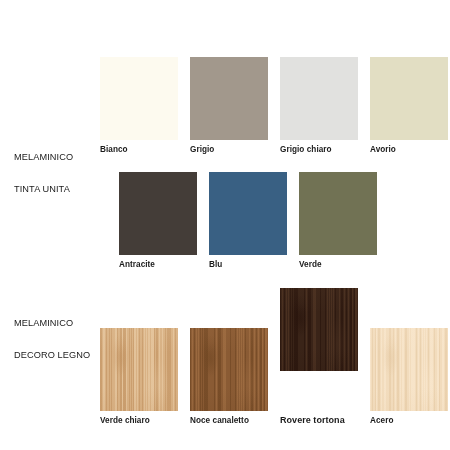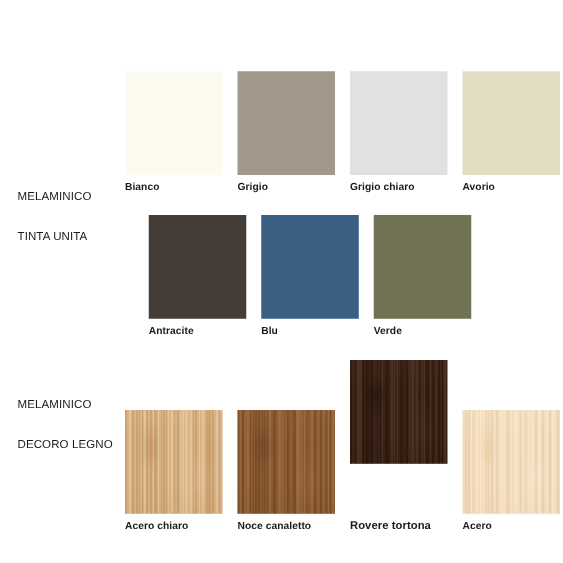--- a/index.html
+++ b/index.html
@@ -128,21 +128,21 @@
         <div class="swatch-chip" style="background: rgb(113, 114, 84);"></div>
         <span class="swatch-name">Verde</span>
       </div>
     </div>
   <div class="swatch-row" id="row-3">
       <div class="swatch-cell">
         <div class="swatch-chip" style="background: rgb(216, 177, 132);">
           <div class="grain-lines" style="background: linear-gradient(90deg, transparent 0%, rgb(191, 143, 93) 0%, rgb(191, 143, 93) 1.94%, transparent 1.94%, transparent 3.86%, rgb(236, 208, 171) 3.86%, rgb(236, 208, 171) 6.13%, transparent 6.13%, transparent 7.23%, rgb(191, 143, 93) 7.23%, rgb(191, 143, 93) 9.44%, transparent 9.44%, transparent 11.43%, rgb(191, 143, 93) 11.43%, rgb(191, 143, 93) 13.45%, transparent 13.45%, transparent 14.63%, rgb(191, 143, 93) 14.63%, rgb(191, 143, 93) 15.84%, transparent 15.84%, transparent 17.41%, rgb(191, 143, 93) 17.41%, rgb(191, 143, 93) 18.17%, transparent 18.17%, transparent 19.5%, rgb(236, 208, 171) 19.5%, rgb(236, 208, 171) 21.25%, transparent 21.25%, transparent 22.04%, rgb(191, 143, 93) 22.04%, rgb(191, 143, 93) 23.5%, transparent 23.5%, transparent 25.65%, rgb(191, 143, 93) 25.65%, rgb(191, 143, 93) 27.59%, transparent 27.59%, transparent 28.56%, rgb(236, 208, 171) 28.56%, rgb(236, 208, 171) 29.42%, transparent 29.42%, transparent 30.12%, rgb(191, 143, 93) 30.12%, rgb(191, 143, 93) 32.81%, transparent 32.81%, transparent 33.5%, rgb(236, 208, 171) 33.5%, rgb(236, 208, 171) 34.9%, transparent 34.9%, transparent 37.09%, rgb(191, 143, 93) 37.09%, rgb(191, 143, 93) 38.41%, transparent 38.41%, transparent 39.22%, rgb(191, 143, 93) 39.22%, rgb(191, 143, 93) 41.24%, transparent 41.24%, transparent 42.48%, rgb(191, 143, 93) 42.48%, rgb(191, 143, 93) 43.13%, transparent 43.13%, transparent 43.64%, rgb(236, 208, 171) 43.64%, rgb(236, 208, 171) 45.61%, transparent 45.61%, transparent 46.81%, rgb(236, 208, 171) 46.81%, rgb(236, 208, 171) 49.34%, transparent 49.34%, transparent 50.38%, rgb(191, 143, 93) 50.38%, rgb(191, 143, 93) 51.7%, transparent 51.7%, transparent 53.38%, rgb(191, 143, 93) 53.38%, rgb(191, 143, 93) 55.27%, transparent 55.27%, transparent 56.02%, rgb(236, 208, 171) 56.02%, rgb(236, 208, 171) 57.86%, transparent 57.86%, transparent 58.65%, rgb(236, 208, 171) 58.65%, rgb(236, 208, 171) 60.58%, transparent 60.58%, transparent 61.82%, rgb(236, 208, 171) 61.82%, rgb(236, 208, 171) 64.23%, transparent 64.23%, transparent 65.32%, rgb(236, 208, 171) 65.32%, rgb(236, 208, 171) 66.04%, transparent 66.04%, transparent 67.16%, rgb(236, 208, 171) 67.16%, rgb(236, 208, 171) 69.12%, transparent 69.12%, transparent 69.61%, rgb(191, 143, 93) 69.61%, rgb(191, 143, 93) 70.97%, transparent 70.97%, transparent 71.59%, rgb(191, 143, 93) 71.59%, rgb(191, 143, 93) 73.95%, transparent 73.95%, transparent 75.67%, rgb(236, 208, 171) 75.67%, rgb(236, 208, 171) 77.1%, transparent 77.1%, transparent 79.16%, rgb(236, 208, 171) 79.16%, rgb(236, 208, 171) 81.38%, transparent 81.38%, transparent 82.7%, rgb(191, 143, 93) 82.7%, rgb(191, 143, 93) 84.86%, transparent 84.86%, transparent 85.55%, rgb(191, 143, 93) 85.55%, rgb(191, 143, 93) 88.24%, transparent 88.24%, transparent 88.9%, rgb(191, 143, 93) 88.9%, rgb(191, 143, 93) 91.17%, transparent 91.17%, transparent 93.2%, rgb(236, 208, 171) 93.2%, rgb(236, 208, 171) 95.34%, transparent 95.34%, transparent 96.26%, rgb(191, 143, 93) 96.26%, rgb(191, 143, 93) 97.37%, transparent 97.37%, transparent 99.38%, rgb(191, 143, 93) 99.38%, rgb(191, 143, 93) 100%, transparent 100%); opacity: 0.55;"></div>
           <div class="grain-fig" style="background: radial-gradient(18% 42% at 26% 34%, rgba(191, 143, 93, 0.333), transparent 62%), radial-gradient(13% 30% at 27% 38%, rgba(191, 143, 93, 0.267), transparent 65%), radial-gradient(22% 50% at 74% 68%, rgba(236, 208, 171, 0.227), transparent 66%), linear-gradient(rgba(236, 208, 171, 0.133), transparent 30%, transparent 72%, rgba(191, 143, 93, 0.12));"></div>
         </div>
-        <span class="swatch-name">Acero chiaro</span>
+        <span class="swatch-name">Verde chiaro</span>
       </div>
       <div class="swatch-cell">
         <div class="swatch-chip" style="background: rgb(138, 91, 52);">
           <div class="grain-lines" style="background: linear-gradient(90deg, transparent 0%, rgb(106, 66, 31) 0%, rgb(106, 66, 31) 1.79%, transparent 1.79%, transparent 2.59%, rgb(168, 117, 72) 2.59%, rgb(168, 117, 72) 3.46%, transparent 3.46%, transparent 4.99%, rgb(106, 66, 31) 4.99%, rgb(106, 66, 31) 6.3%, transparent 6.3%, transparent 7.45%, rgb(168, 117, 72) 7.45%, rgb(168, 117, 72) 9.07%, transparent 9.07%, transparent 9.62%, rgb(168, 117, 72) 9.62%, rgb(168, 117, 72) 11.84%, transparent 11.84%, transparent 12.69%, rgb(106, 66, 31) 12.69%, rgb(106, 66, 31) 14.09%, transparent 14.09%, transparent 15.58%, rgb(106, 66, 31) 15.58%, rgb(106, 66, 31) 17.11%, transparent 17.11%, transparent 17.89%, rgb(106, 66, 31) 17.89%, rgb(106, 66, 31) 19.93%, transparent 19.93%, transparent 20.9%, rgb(106, 66, 31) 20.9%, rgb(106, 66, 31) 23.51%, transparent 23.51%, transparent 25.38%, rgb(106, 66, 31) 25.38%, rgb(106, 66, 31) 25.93%, transparent 25.93%, transparent 27.6%, rgb(106, 66, 31) 27.6%, rgb(106, 66, 31) 28.52%, transparent 28.52%, transparent 30.32%, rgb(106, 66, 31) 30.32%, rgb(106, 66, 31) 31.48%, transparent 31.48%, transparent 32.78%, rgb(168, 117, 72) 32.78%, rgb(168, 117, 72) 34.24%, transparent 34.24%, transparent 36.13%, rgb(106, 66, 31) 36.13%, rgb(106, 66, 31) 37.97%, transparent 37.97%, transparent 38.39%, rgb(106, 66, 31) 38.39%, rgb(106, 66, 31) 39.93%, transparent 39.93%, transparent 42.04%, rgb(168, 117, 72) 42.04%, rgb(168, 117, 72) 44.6%, transparent 44.6%, transparent 45.22%, rgb(168, 117, 72) 45.22%, rgb(168, 117, 72) 46.32%, transparent 46.32%, transparent 48.21%, rgb(168, 117, 72) 48.21%, rgb(168, 117, 72) 49.02%, transparent 49.02%, transparent 51.12%, rgb(106, 66, 31) 51.12%, rgb(106, 66, 31) 52.86%, transparent 52.86%, transparent 54.55%, rgb(106, 66, 31) 54.55%, rgb(106, 66, 31) 55.38%, transparent 55.38%, transparent 57.32%, rgb(106, 66, 31) 57.32%, rgb(106, 66, 31) 59.6%, transparent 59.6%, transparent 60.1%, rgb(168, 117, 72) 60.1%, rgb(168, 117, 72) 61.65%, transparent 61.65%, transparent 62.25%, rgb(168, 117, 72) 62.25%, rgb(168, 117, 72) 64.17%, transparent 64.17%, transparent 65%, rgb(168, 117, 72) 65%, rgb(168, 117, 72) 66.14%, transparent 66.14%, transparent 67.97%, rgb(168, 117, 72) 67.97%, rgb(168, 117, 72) 69.67%, transparent 69.67%, transparent 71.13%, rgb(106, 66, 31) 71.13%, rgb(106, 66, 31) 72.3%, transparent 72.3%, transparent 74.02%, rgb(168, 117, 72) 74.02%, rgb(168, 117, 72) 74.85%, transparent 74.85%, transparent 75.44%, rgb(168, 117, 72) 75.44%, rgb(168, 117, 72) 77.25%, transparent 77.25%, transparent 78.16%, rgb(106, 66, 31) 78.16%, rgb(106, 66, 31) 80.66%, transparent 80.66%, transparent 82.17%, rgb(168, 117, 72) 82.17%, rgb(168, 117, 72) 83.08%, transparent 83.08%, transparent 84.38%, rgb(106, 66, 31) 84.38%, rgb(106, 66, 31) 86.44%, transparent 86.44%, transparent 87.78%, rgb(168, 117, 72) 87.78%, rgb(168, 117, 72) 89.08%, transparent 89.08%, transparent 90.28%, rgb(106, 66, 31) 90.28%, rgb(106, 66, 31) 91.94%, transparent 91.94%, transparent 92.83%, rgb(168, 117, 72) 92.83%, rgb(168, 117, 72) 93.39%, transparent 93.39%, transparent 94.58%, rgb(106, 66, 31) 94.58%, rgb(106, 66, 31) 95.6%, transparent 95.6%, transparent 96.66%, rgb(168, 117, 72) 96.66%, rgb(168, 117, 72) 98.85%, transparent 98.85%); opacity: 0.55;"></div>
           <div class="grain-fig" style="background: radial-gradient(18% 42% at 26% 34%, rgba(106, 66, 31, 0.333), transparent 62%), radial-gradient(13% 30% at 27% 38%, rgba(106, 66, 31, 0.267), transparent 65%), radial-gradient(22% 50% at 74% 68%, rgba(168, 117, 72, 0.227), transparent 66%), linear-gradient(rgba(168, 117, 72, 0.133), transparent 30%, transparent 72%, rgba(106, 66, 31, 0.12));"></div>
         </div>
         <span class="swatch-name">Noce canaletto</span>
       </div>
       <div class="swatch-cell">
         <div class="swatch-chip" style="background: rgb(58, 36, 24);">

